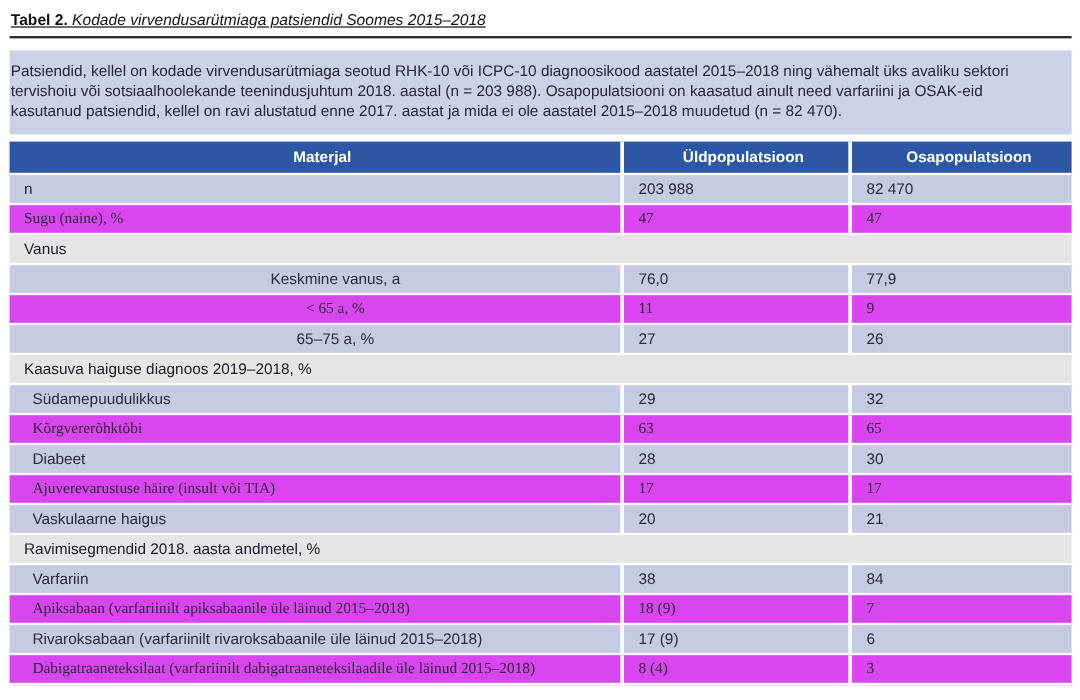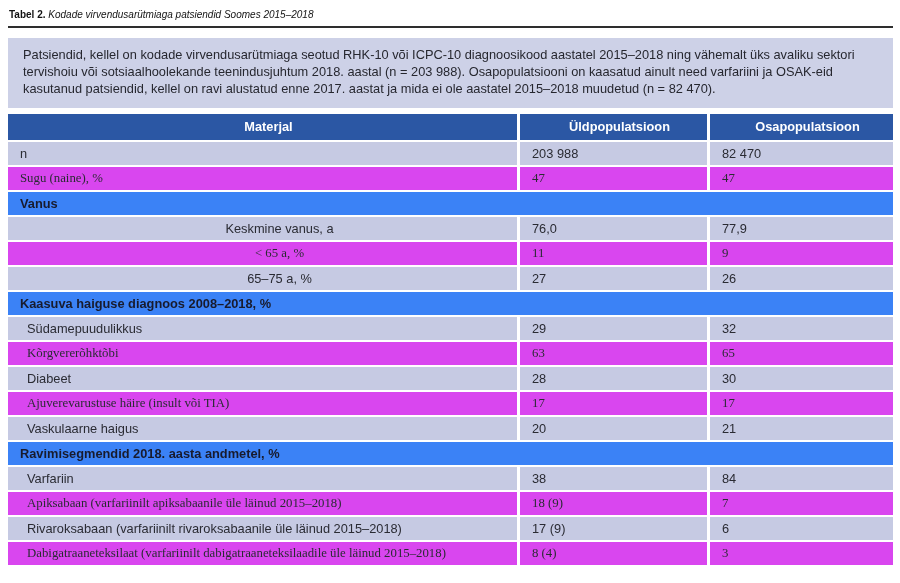--- a/index.html
+++ b/index.html
@@ -7,33 +7,34 @@
     width: 900px; height: 583px;
     background: #ffffff;
     font-family: "Liberation Sans", sans-serif;
     color: #26272f;
     overflow: hidden;
   }
   .page { padding: 9px 7px 0 8px; }
 
   
   .title-row {
-    font-size: 10px;
+    font-size: 13px;
     padding: 0 0 6px 1px;
     border-bottom: 2px solid #2e2e2e;
     color: #121212;
+    text-decoration: underline;
   }
   .title-label { font-weight: bold; }
   .title-text { font-style: italic; }
 
   
   .intro-box {
     margin-top: 10px;
     background: #cdd1e7;
-    padding: 9px 15px 10px 15px;
+    padding: 9px 15px 10px 1px;
     font-size: 12.8px;
     line-height: 1.32;
     color: #26272f;
   }
 
   
   table.data-table {
     margin-top: 6px;
     width: 885px;
     border-collapse: separate;
@@ -60,22 +61,22 @@
     padding: 0 0 0 12px;
     border-bottom: 2px solid #ffffff;
     vertical-align: middle;
     color: #2a2b33;
   }
   th.sep, td.sep { border-left: 3px solid #ffffff; }
 
   tr.dark  td { background: #c6cae3; }
   tr.light td { background: #d946ef; font-family: Liberation Serif, serif; }
   tr.section td {
-    background: #3b82f6;
-    font-weight: bold;
+    background: #e5e5e5;
+    font-weight: normal;
     color: #181b2d;
   }
   td.ind1 { padding-left: 19px; margin-left: 13px; }
   td.ind2 { padding-left: 34px; text-align: center; }
 </style>
 </head>
 <body>
 
 <div class="page">
 
@@ -122,21 +123,21 @@
         <td class="ind2">&lt; 65 a, %</td>
         <td class="sep">11</td>
         <td class="sep">9</td>
       </tr>
       <tr class="dark">
         <td class="ind2">65–75 a, %</td>
         <td class="sep">27</td>
         <td class="sep">26</td>
       </tr>
       <tr class="section">
-        <td colspan="3">Kaasuva haiguse diagnoos 2008–2018, %</td>
+        <td colspan="3">Kaasuva haiguse diagnoos 2019–2018, %</td>
       </tr>
       <tr class="dark">
         <td class="ind1">Südamepuudulikkus</td>
         <td class="sep">29</td>
         <td class="sep">32</td>
       </tr>
       <tr class="light">
         <td class="ind1">Kõrgvererõhktõbi</td>
         <td class="sep">63</td>
         <td class="sep">65</td>

